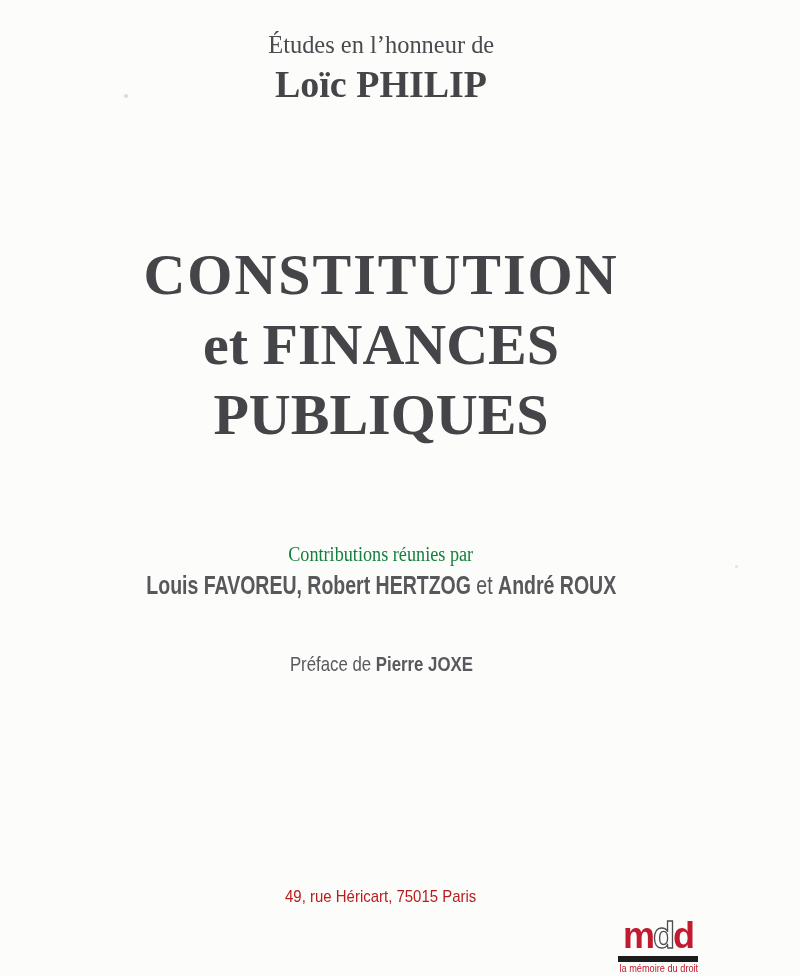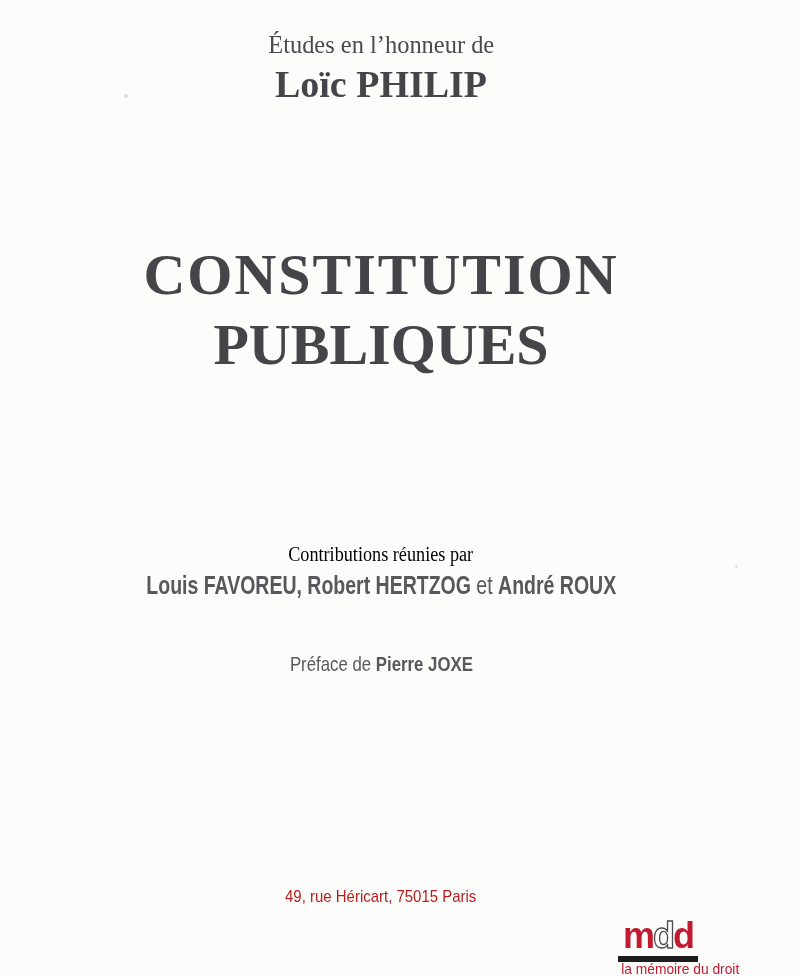--- a/index.html
+++ b/index.html
@@ -18,21 +18,21 @@
   
   .series{top:30px;font-family:"Liberation Serif",serif;font-size:26px;line-height:30px;color:#4b4a4f;}
   .series .fit{transform:scaleX(0.94);}
   .honoree{top:62px;font-family:"Liberation Serif",serif;font-size:38px;line-height:44px;font-weight:bold;color:#454449;}
 
   
   .booktitle{top:240px;font-family:"Liberation Serif",serif;font-weight:bold;font-size:58px;line-height:70px;color:#454449;}
   .booktitle .t1{letter-spacing:2px;}
 
   
-  .contrib-intro{top:542px;font-family:"Liberation Serif",serif;font-size:20px;line-height:24px;color:#000000;}
+  .contrib-intro{top:542px;font-family:"Liberation Serif",serif;font-size:20px;line-height:24px;color:#15803d;}
   .contrib-intro .fit{transform:scaleX(0.91);}
   .contrib-names{top:570px;font-size:26px;line-height:30px;font-weight:bold;color:#58575b;}
   .contrib-names .fit{transform:scaleX(0.75);}
   .contrib-names .sep{font-weight:normal;}
 
   
   .preface{top:651px;font-size:21px;line-height:25px;color:#59585c;}
   .preface .fit{transform:scaleX(0.80);}
   .preface .pname{font-weight:bold;}
   .affiliation{top:671px;font-size:19px;line-height:23px;font-style:italic;color:#5c5b5f;}
@@ -47,21 +47,21 @@
 
   
   .mdd{position:absolute;left:616px;top:917px;width:84px;}
   .mdd-letters{
     font-size:36px;line-height:38px;font-weight:bold;letter-spacing:-2px;
     text-align:center;white-space:nowrap;
   }
   .mdd-letters .solid{color:#c11a31;}
   .mdd-letters .outline{color:#ffffff;-webkit-text-stroke:1.3px #4d4d4d;}
   .mdd-bar{margin:1px auto 0 auto;width:80px;height:6px;background:#1c1c1c;}
-  .mdd-tagline{margin-top:2px;text-align:center;font-size:15px;line-height:10px;color:#c11a31;white-space:nowrap;}
+  .mdd-tagline{margin-top:2px;text-align:center;font-size:10px;line-height:10px;color:#c11a31;white-space:nowrap;}
   .mdd-tagline .fit{transform:scaleX(0.92);}
 
   
   .speck{position:absolute;border-radius:50%;background:#bdbdbd;opacity:.55;}
   .speck.a{left:124px;top:94px;width:4px;height:4px;}
   .speck.b{left:735px;top:565px;width:3px;height:3px;opacity:.4;}
 </style>
 </head>
 <body>
 
@@ -73,20 +73,21 @@
   <div class="line series">
     <span class="fit">Études en l’honneur de</span>
   </div>
 
   <div class="line honoree">
     <span>Loïc PHILIP</span>
   </div>
 
   <div class="line booktitle">
     <div class="t1">CONSTITUTION</div>
+    <div class="t2">et FINANCES</div>
     <div class="t3">PUBLIQUES</div>
   </div>
 
   <div class="line contrib-intro">
     <span class="fit">Contributions réunies par</span>
   </div>
 
   <div class="line contrib-names">
     <span class="fit"><span>Louis FAVOREU, Robert HERTZOG</span><span class="sep"> et </span><span>André ROUX</span></span>
   </div>

